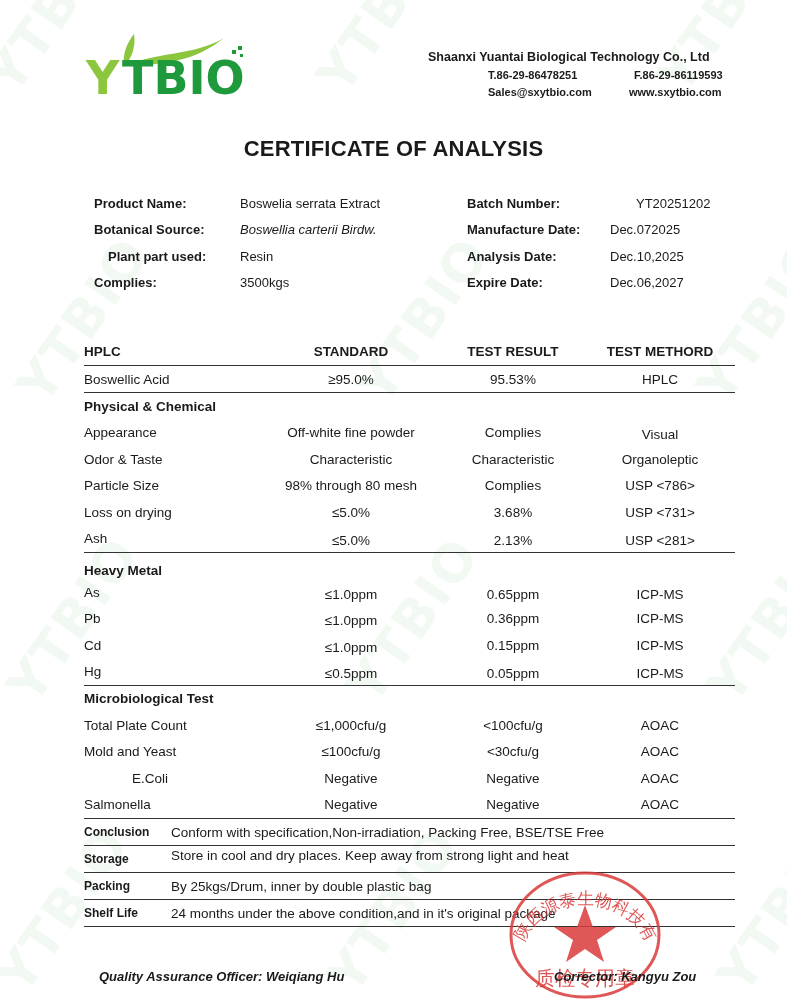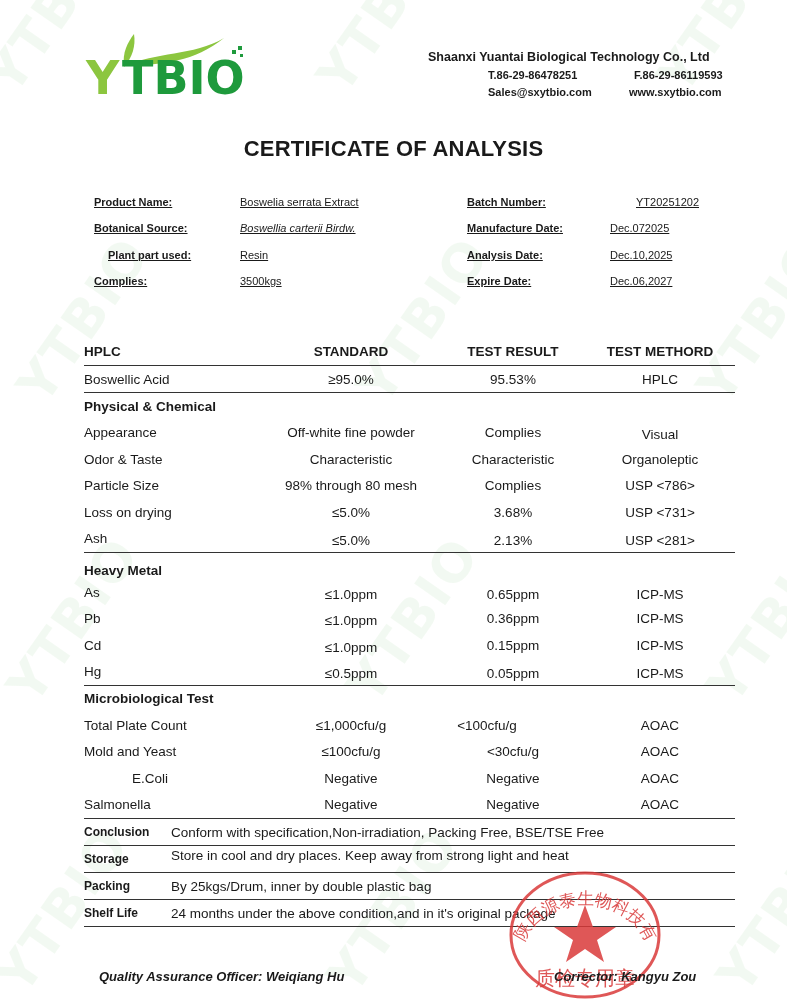--- a/index.html
+++ b/index.html
@@ -6,21 +6,21 @@
   body { width:787px; height:1006px; position:relative; overflow:hidden;
          font-family:"Liberation Sans", sans-serif; color:#1a1a1a; }
   .wm { position:absolute; font-family:"DejaVu Sans", sans-serif; font-weight:bold;
         font-size:52px; color:#7cc576; opacity:0.09; transform:rotate(-55deg);
         letter-spacing:2px; pointer-events:none; }
   .logo { position:absolute; left:84px; top:22px; width:180px; height:80px; }
   .company { position:absolute; left:428px; top:50px; font-size:12.5px; font-weight:bold; }
   .contact { position:absolute; font-size:11px; font-weight:bold; }
   .title { position:absolute; left:0; width:787px; top:136px; text-align:center;
            font-size:22px; font-weight:bold; letter-spacing:0.2px; }
-  .info { position:absolute; font-size:11px;text-decoration:underline; }
+  .info { position:absolute; font-size:13px; }
   .info.lbl { font-weight:bold; }
   .info.it { font-style:italic; }
   .rule { position:absolute; left:84px; width:651px; height:0; border-top:1.6px solid #333; }
   .cell { position:absolute; font-size:13.5px; white-space:nowrap; }
   .hdr { font-weight:bold; }
   .c { text-align:center; }
   .footer-lbl { position:absolute; left:84px; font-size:12px; font-weight:bold; }
   .footer-val { position:absolute; left:171px; font-size:13.5px; }
   .sig { position:absolute; top:969px; font-size:13px; font-weight:bold; font-style:italic; }
   .stamp { position:absolute; left:505px; top:867px; width:160px; height:135px; }
@@ -140,21 +140,21 @@
 <div class="cell" style="left:84px;top:664px;">Hg</div>
 <div class="cell c" style="left:271px;width:160px;top:666px;">≤0.5ppm</div>
 <div class="cell c" style="left:443px;width:140px;top:666px;">0.05ppm</div>
 <div class="cell c" style="left:590px;width:140px;top:666px;">ICP-MS</div>
 <div class="rule" style="top:685px;"></div>
 
 <div class="cell hdr" style="left:84px;top:691px;">Microbiological Test</div>
 
 <div class="cell" style="left:84px;top:718px;">Total Plate Count</div>
 <div class="cell c" style="left:271px;width:160px;top:718px;">≤1,000cfu/g</div>
-<div class="cell c" style="left:417px;width:140px;top:718px;text-align:center;">&lt;100cfu/g</div>
+<div class="cell c" style="left:443px;width:140px;top:718px;text-align:center;">&lt;100cfu/g</div>
 <div class="cell c" style="left:590px;width:140px;top:718px;">AOAC</div>
 
 <div class="cell" style="left:84px;top:744px;">Mold and Yeast</div>
 <div class="cell c" style="left:271px;width:160px;top:744px;">≤100cfu/g</div>
 <div class="cell c" style="left:443px;width:140px;top:744px;">&lt;30cfu/g</div>
 <div class="cell c" style="left:590px;width:140px;top:744px;">AOAC</div>
 
 <div class="cell" style="left:84px;top:771px;margin-left:48px;">E.Coli</div>
 <div class="cell c" style="left:271px;width:160px;top:771px;">Negative</div>
 <div class="cell c" style="left:443px;width:140px;top:771px;">Negative</div>

